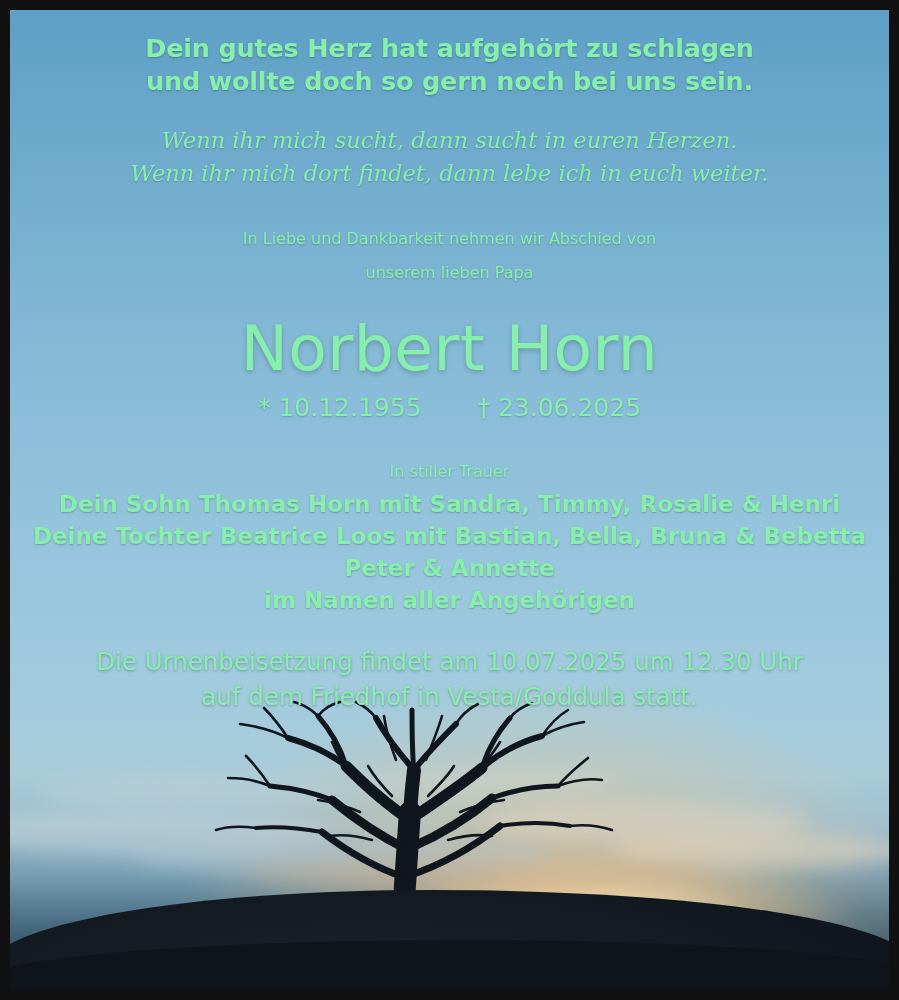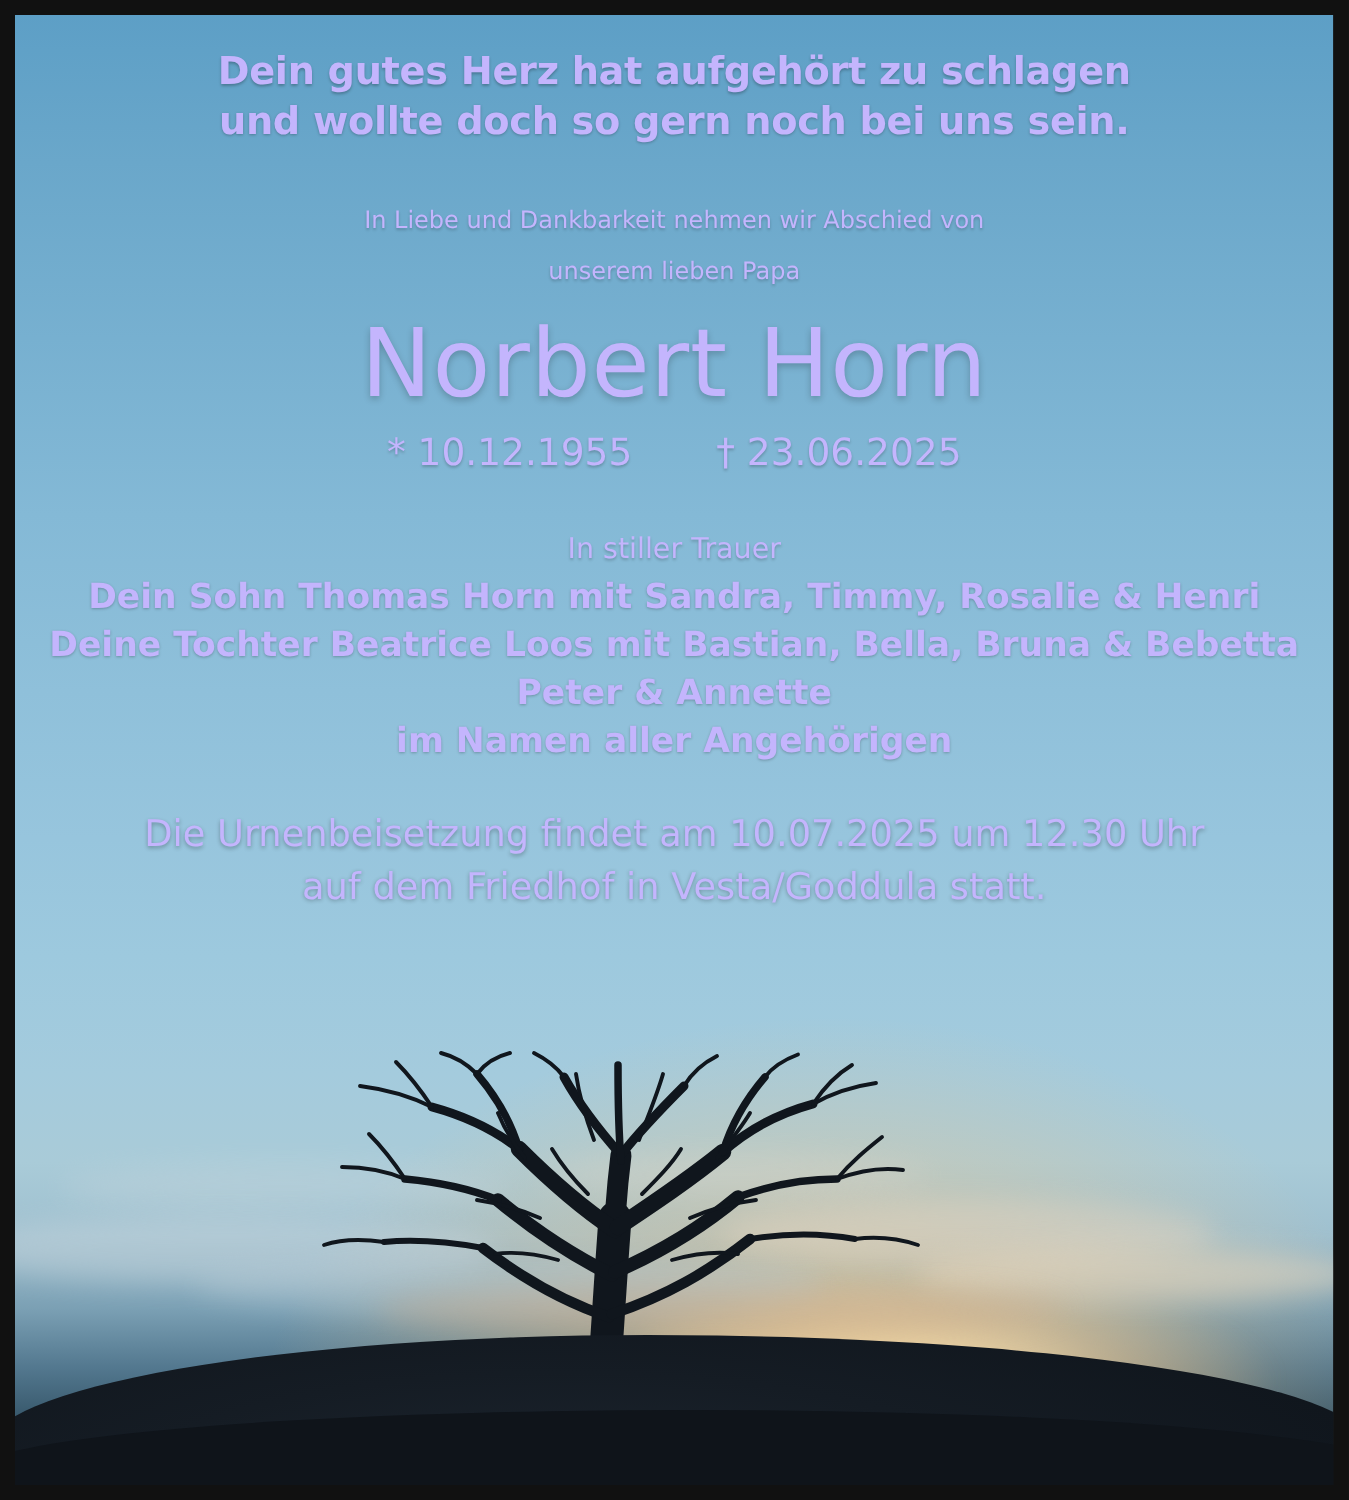--- a/index.html
+++ b/index.html
@@ -93,21 +93,21 @@
   #tree svg { display: block; }
   
   #bench { position: absolute; left: 505px; top: 892px; width: 150px; height: 62px; }
   
   #content {
     position: absolute;
     left: 10px; top: 10px;
     width: 879px; height: 980px;
     z-index: 20;
     text-align: center;
-    color: #c4b5fd;
+    color: #86efac;
   }
   .blk { width: 100%; }
   .verse1 {
     margin-top: 22px;
     font-weight: bold;
     font-size: 25.5px;
     line-height: 33px;
     letter-spacing: -0.2px;
     text-shadow: 0 1px 2px rgba(0,0,0,0.25);
   }
@@ -119,37 +119,37 @@
     line-height: 33px;
     text-shadow: 0 1px 2px rgba(0,0,0,0.22);
   }
   .intro {
     margin-top: 32px;
     font-size: 16px;
     line-height: 34px;
     text-shadow: 0 1px 2px rgba(0,0,0,0.22);
   }
   .name {
-    margin-top: 8px;
+    margin-top: 22px;
     font-size: 63px;
     line-height: 74px;
     font-weight: normal;
     letter-spacing: 0.5px;
     text-shadow: 0 2px 5px rgba(0,0,0,0.22);
   }
   .dates {
     margin-top: 6px;
     font-size: 25px;
     line-height: 32px;
     text-shadow: 0 1px 2px rgba(0,0,0,0.22);
   }
   .dates .gap { display: inline-block; width: 40px; }
   .mourn-title {
     margin-top: 32px;
-    font-size: 19px;
+    font-size: 16px;
     line-height: 32px;
     text-shadow: 0 1px 2px rgba(0,0,0,0.22);
   }
   .mourners {
     font-weight: bold;
     font-size: 23px;
     line-height: 31px;
     text-shadow: 0 1px 2px rgba(0,0,0,0.25);
     text-align: center;
   }
@@ -256,20 +256,24 @@
     <div class="ground2"></div>
   </div>
 
   <div id="content">
 
     <div class="blk verse1">
       <div>Dein gutes Herz hat aufgehört zu schlagen</div>
       <div>und wollte doch so gern noch bei uns sein.</div>
     </div>
 
+    <div class="blk verse2">
+      <div>Wenn ihr mich sucht, dann sucht in euren Herzen.</div>
+      <div>Wenn ihr mich dort findet, dann lebe ich in euch weiter.</div>
+    </div>
 
     <div class="blk intro">
       <div>In Liebe und Dankbarkeit nehmen wir Abschied von</div>
       <div>unserem lieben Papa</div>
     </div>
 
     <div class="blk name">Norbert Horn</div>
 
     <div class="blk dates">
       <span>* 10.12.1955</span>

